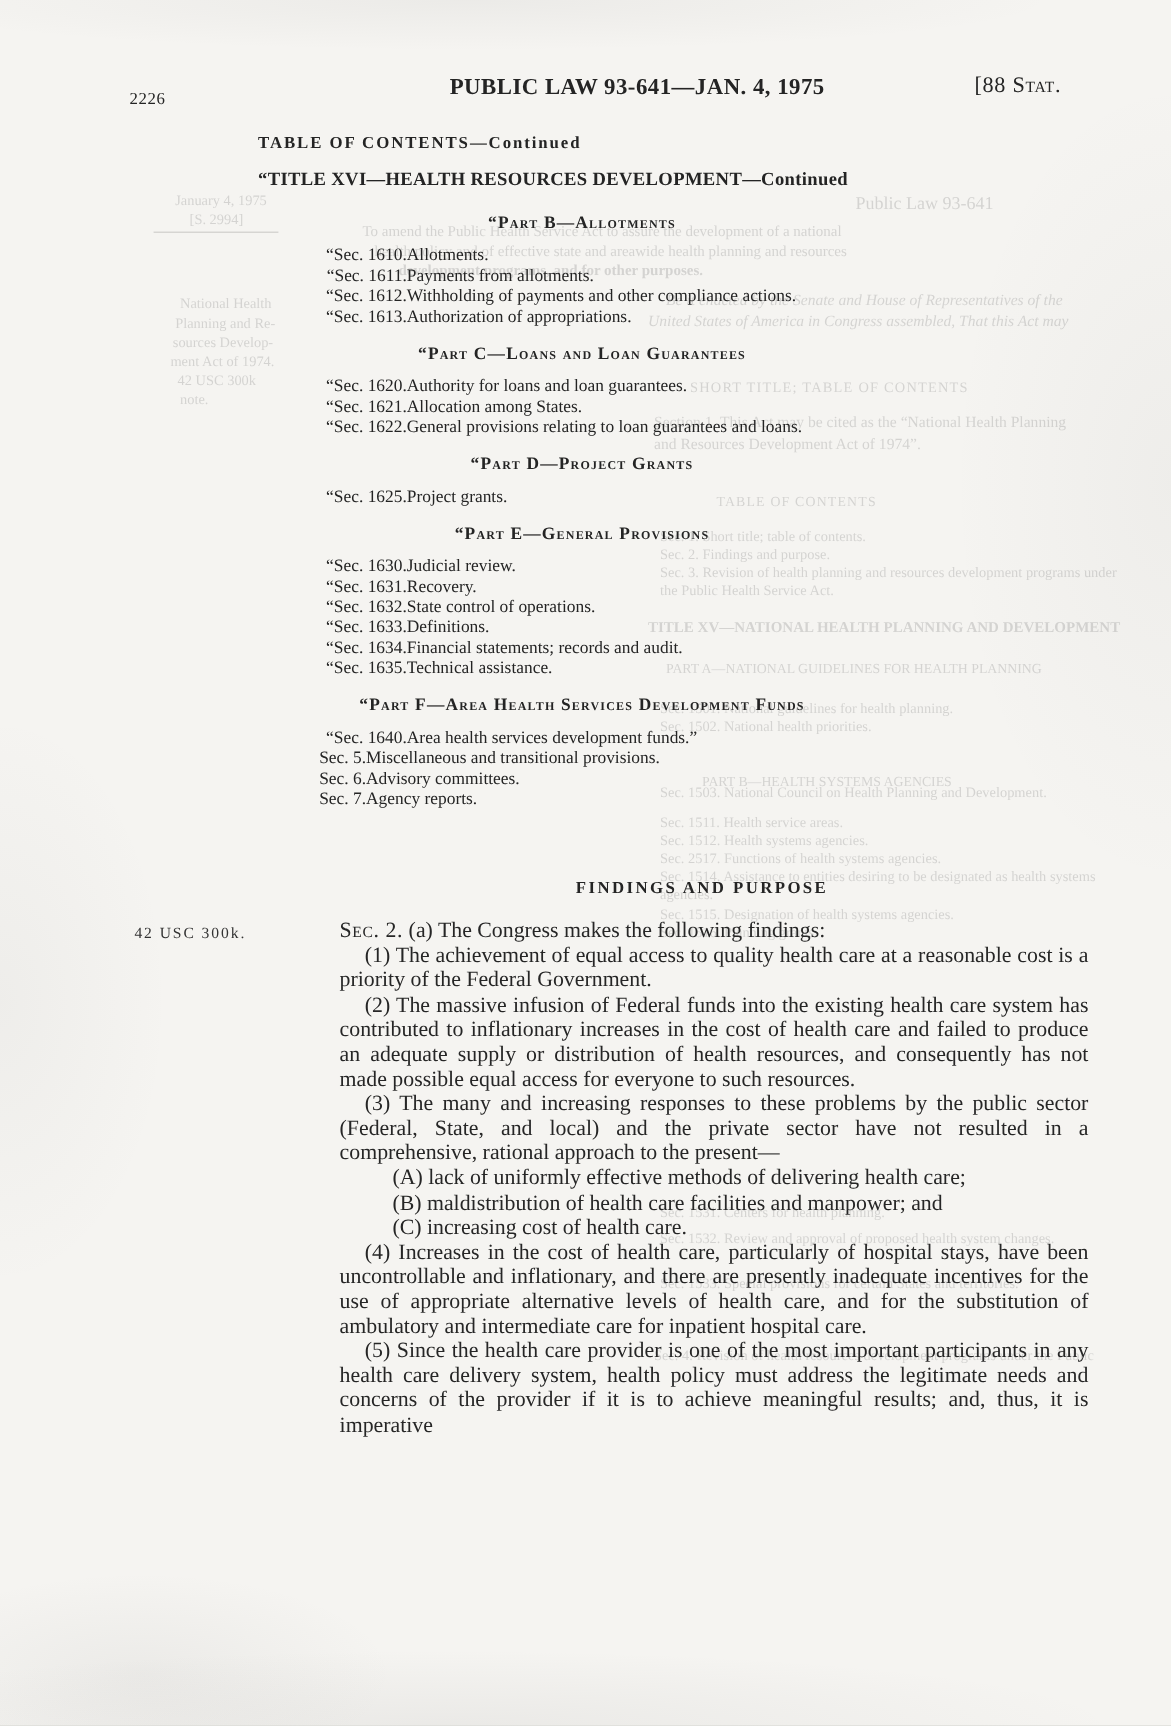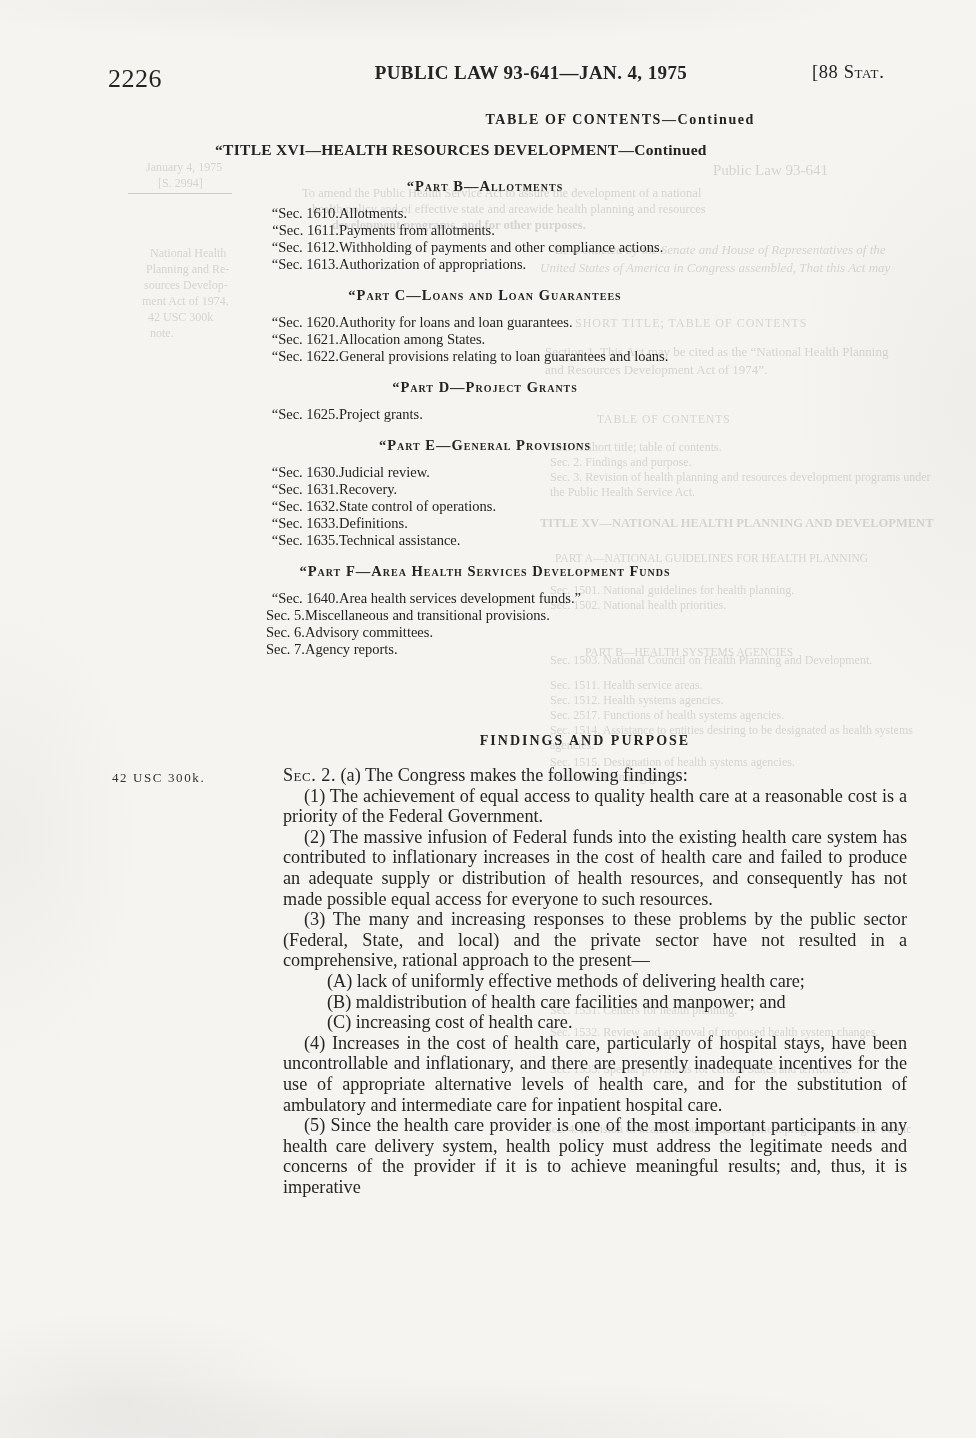--- a/index.html
+++ b/index.html
@@ -9,28 +9,28 @@
     background-image:
       radial-gradient(ellipse 700px 60px at 40% 0%,   rgba(110,110,110,.07), transparent 70%),
       radial-gradient(ellipse 800px 90px at 38% 100%, rgba(110,110,110,.08), transparent 70%),
       radial-gradient(ellipse 260px 480px at 100% 28%, rgba(110,110,110,.05), transparent 70%),
       radial-gradient(ellipse 200px 340px at 0% 58%,  rgba(110,110,110,.05), transparent 70%),
       radial-gradient(ellipse 300px 120px at 12% 97%, rgba(110,110,110,.07), transparent 70%);
     font-family:"Liberation Serif","DejaVu Serif",serif;
     color:#242424; overflow:hidden;
   }
   
-  .pg-num   { position:absolute; left:108px; top:64px;  font-size:26px; letter-spacing:.5px; }
+  .pg-num   { position:absolute; left:108px; top:76px;  font-size:14px; letter-spacing:.5px; }
   .hdr-title{ position:absolute; left:531px; top:62px;  transform:translateX(-50%);
               font-size:19px; font-weight:700; letter-spacing:.4px; white-space:nowrap; }
   .hdr-stat { position:absolute; left:812px; top:62px;  font-size:18.5px;
               font-variant:small-caps; letter-spacing:.6px; white-space:nowrap; }
   
   .toc { position:absolute; left:215px; top:112px; width:540px; font-size:14.5px; }
-  .toc-h    { text-align:right; font-size:14px; font-weight:700; letter-spacing:1.6px; margin:0 0 13px; }
+  .toc-h    { text-align:left; font-size:14px; font-weight:700; letter-spacing:1.6px; margin:0 0 13px; }
   .toc-title{ font-size:15.5px; font-weight:700; letter-spacing:.3px; margin:0 0 19px; }
   .part-h   { text-align:center; font-variant:small-caps; font-weight:700;
               font-size:14.5px; letter-spacing:1px; margin:14px 0 10px; }
   .toc-entries { padding-left:48px; }
   .toc-entries.plain { padding-left:30px; }
   .toc-row { line-height:17px; white-space:nowrap; }
   .toc-row .lbl { display:inline-block; min-width:76px;text-align:right; }
   .toc-entries.plain .toc-row .lbl { min-width:60px; }
   
   .findings-h { position:absolute; left:285px; top:733px; width:600px; text-align:center;
@@ -122,20 +122,21 @@
     <div class="toc-entries">
       <div class="toc-row"><span class="lbl">“Sec. 1625.</span><span>Project grants.</span></div>
     </div>
 
     <div class="part-h">“Part E—General Provisions</div>
     <div class="toc-entries">
       <div class="toc-row"><span class="lbl">“Sec. 1630.</span><span>Judicial review.</span></div>
       <div class="toc-row"><span class="lbl">“Sec. 1631.</span><span>Recovery.</span></div>
       <div class="toc-row"><span class="lbl">“Sec. 1632.</span><span>State control of operations.</span></div>
       <div class="toc-row"><span class="lbl">“Sec. 1633.</span><span>Definitions.</span></div>
+      <div class="toc-row"><span class="lbl">“Sec. 1634.</span><span>Financial statements; records and audit.</span></div>
       <div class="toc-row"><span class="lbl">“Sec. 1635.</span><span>Technical assistance.</span></div>
     </div>
 
     <div class="part-h">“Part F—Area Health Services Development Funds</div>
     <div class="toc-entries">
       <div class="toc-row"><span class="lbl">“Sec. 1640.</span><span>Area health services development funds.”</span></div>
     </div>
 
     <div class="toc-entries plain">
       <div class="toc-row"><span class="lbl">Sec. 5.</span><span>Miscellaneous and transitional provisions.</span></div>

